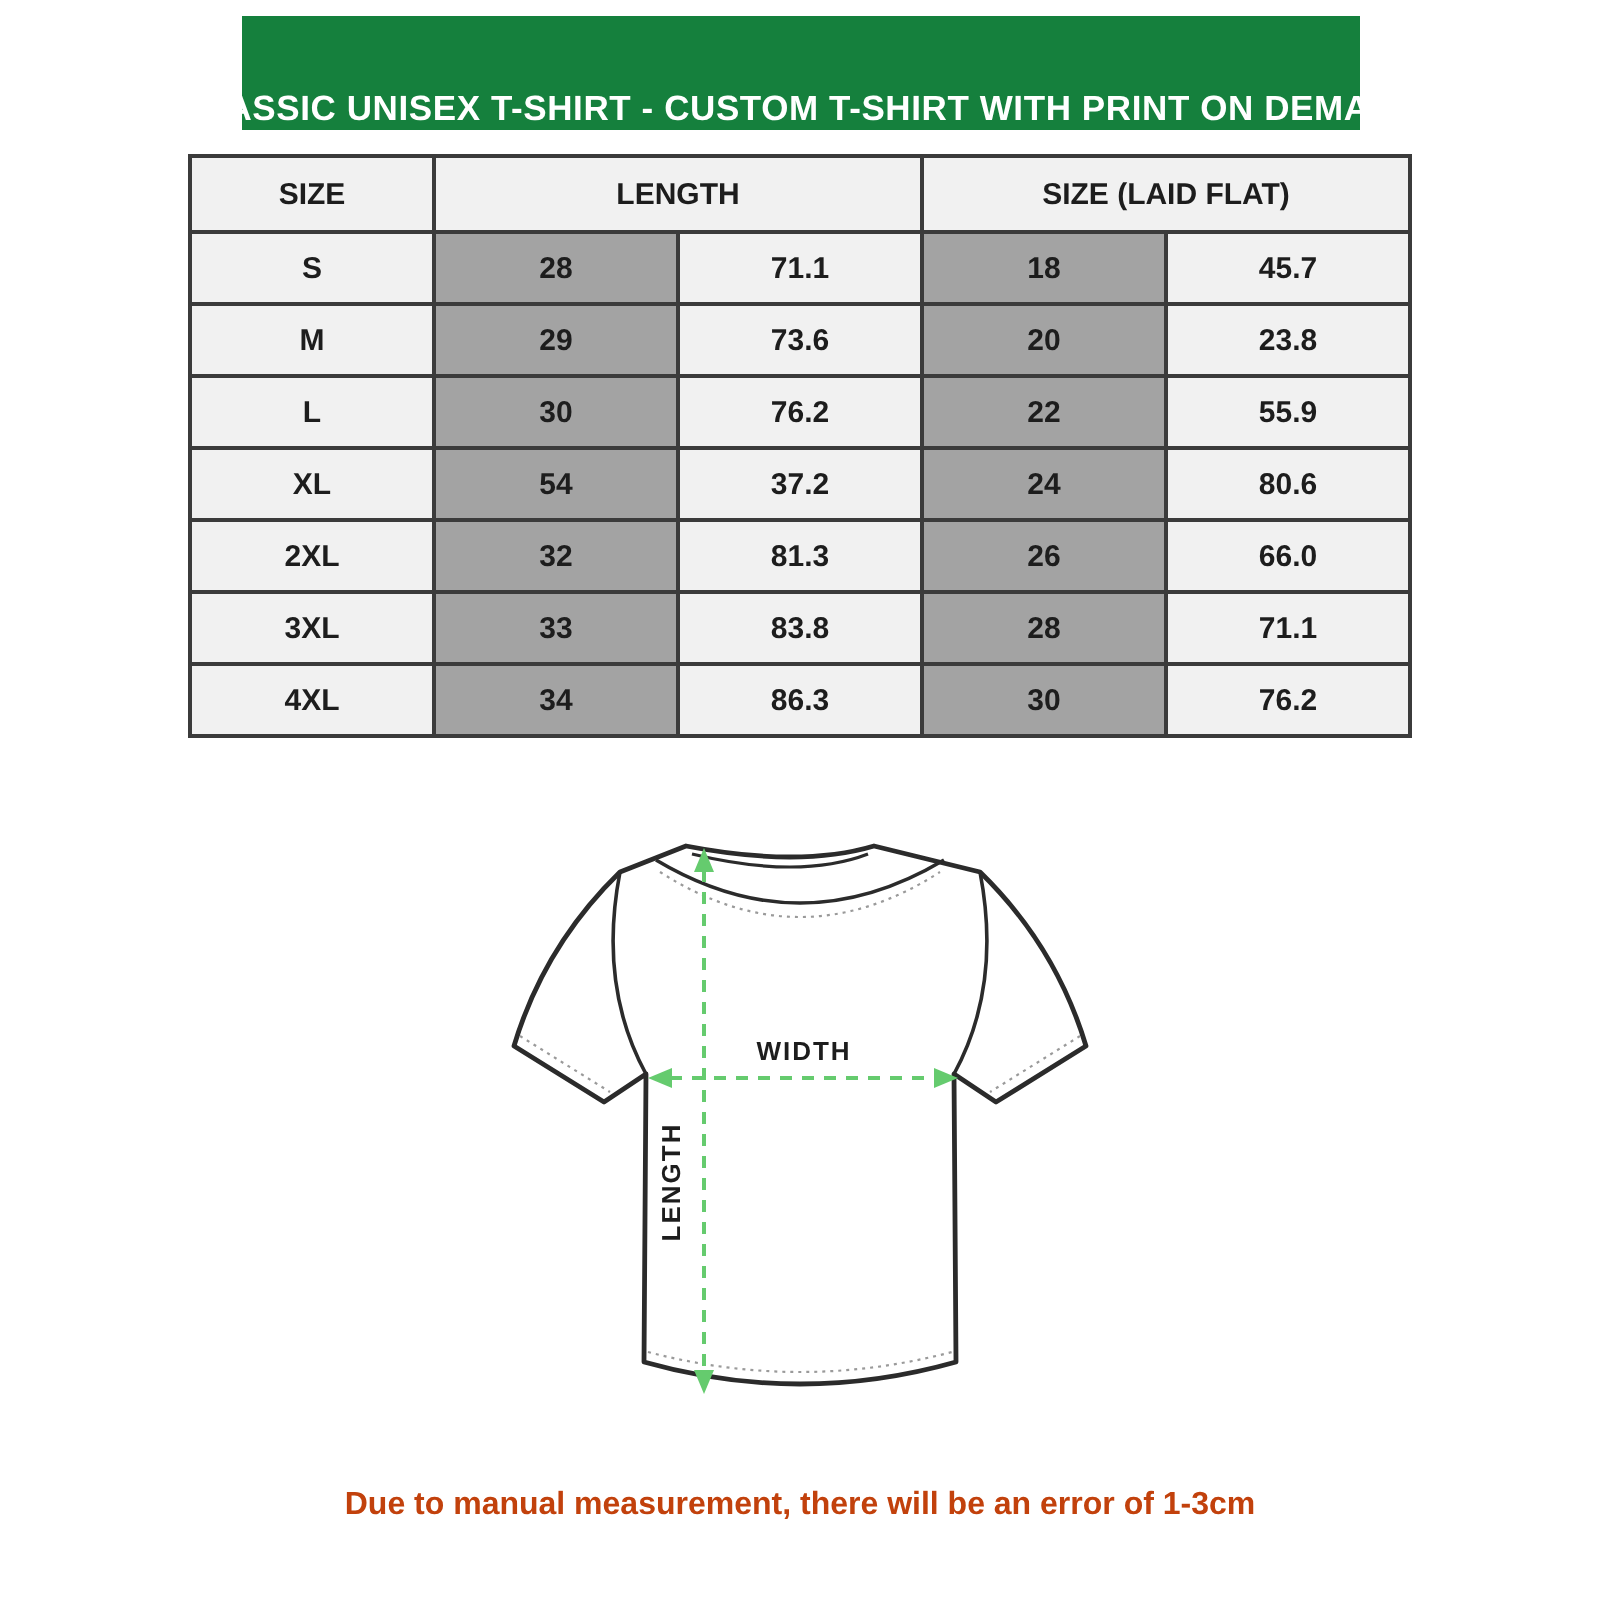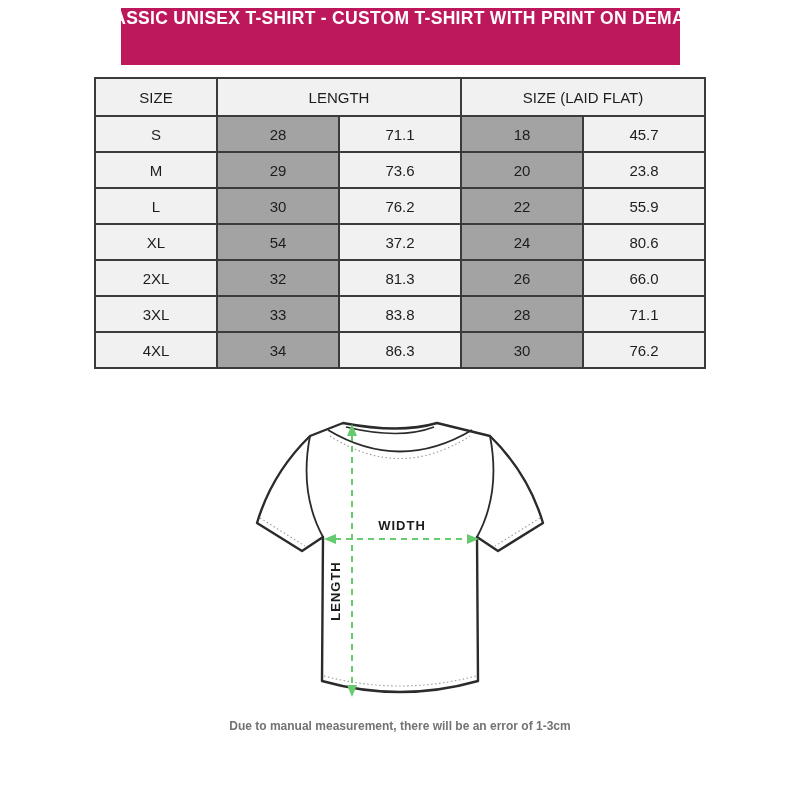--- a/index.html
+++ b/index.html
@@ -8,43 +8,43 @@
     background: #ffffff;
     font-family: "Liberation Sans", sans-serif;
     overflow: hidden;
   }
   .page { width: 800px; height: 800px; position: relative; }
 
   
   .banner {
     width: 559px; height: 57px;
     margin: 8px auto 0 auto;
-    background: #be185d;
-    display: flex; align-items: flex-start; justify-content: center;
+    background: #15803d;
+    display: flex; align-items: flex-end; justify-content: center;
   }
   .banner-title {
     color: #ffffff;
     font-size: 17.5px;
     font-weight: 700;
     letter-spacing: 0.3px;
     white-space: nowrap;
   }
 
   
   table.size-table {
     width: 612px;
     margin: 12px auto 0 auto;
     border-collapse: collapse;
     table-layout: fixed;
   }
   .size-table th, .size-table td {
     border: 2px solid #3b3b3b;
     text-align: center;
     vertical-align: middle;
-    font-weight: 400;
+    font-weight: 700;
     color: #1d1d1d;
     font-size: 15px;
   }
   .size-table th { height: 38px; background: #f1f1f1; }
   .size-table td { height: 36px; background: #a3a3a3; }
   .size-table td.shade { background: #f1f1f1; }
 
   
   .diagram-wrap {
     width: 320px;
@@ -54,25 +54,25 @@
   .meas-label {
     font-family: "Liberation Sans", sans-serif;
     font-size: 13px;
     font-weight: 700;
     letter-spacing: 1px;
     fill: #1d1d1d;
   }
 
   
   .note {
-    margin-top: 0;
+    margin-top: 25px;
     text-align: center;
-    font-size: 12px;
+    font-size: 16px;
     font-weight: 700;
-    color: #737373;
+    color: #c2410c;
   }
 </style>
 </head>
 <body>
 
 <div class="page">
 
   <div class="banner">
     <span class="banner-title">CLASSIC UNISEX T-SHIRT - CUSTOM T-SHIRT WITH PRINT ON DEMAND</span>
   </div>

